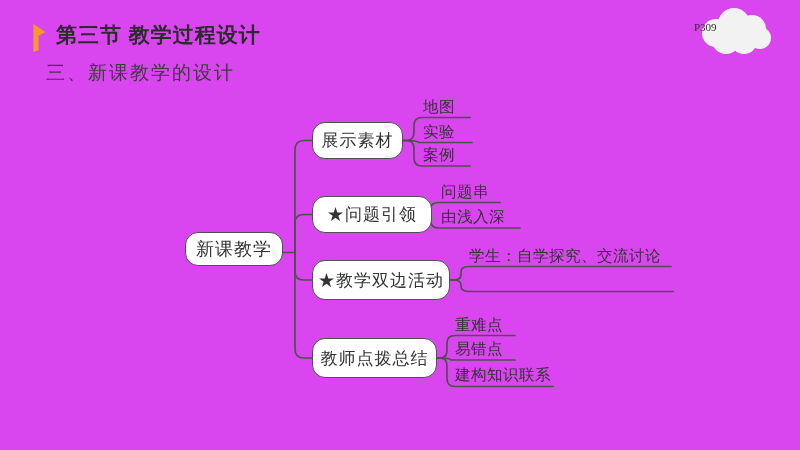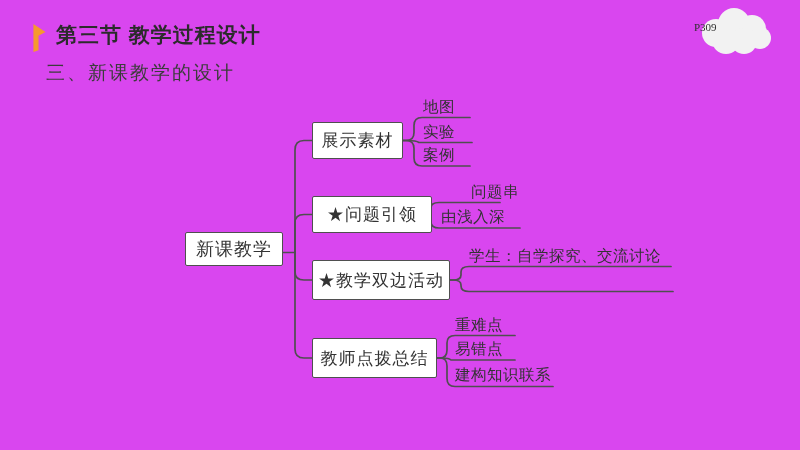--- a/index.html
+++ b/index.html
@@ -25,38 +25,38 @@
     position:absolute;left:0;top:15px;width:86px;text-align:left;
     font-family:Liberation Serif, serif;
     font-size:11px;color:#2e2e2e;
   }
 
   
   .diagram{position:absolute;left:0;top:0;width:800px;height:450px;}
   .connector-svg{position:absolute;left:0;top:0;}
   .node{
     position:absolute;box-sizing:border-box;
-    border:1.7px solid #4f4f4f;border-radius:2px;background:#fff;
+    border:1.7px solid #4f4f4f;border-radius:13px;background:#fff;
     display:flex;align-items:center;justify-content:center;
     font-size:17px;color:#333;white-space:nowrap;letter-spacing:1px;
   }
   .root-node{left:185px;top:232px;width:98px;height:34px;font-size:18px;}
   .b1{left:312px;top:122px;width:91px;height:37px;}
   .b2{left:312px;top:196px;width:120px;height:37px;}
   .b3{left:312px;top:260px;width:138px;height:40px;}
   .b4{left:312px;top:338px;width:125px;height:40px;align-items:center;}
 
   .leaf{
     position:absolute;height:18px;line-height:18px;
     font-size:15.5px;color:#333;white-space:nowrap;letter-spacing:0.5px;
   }
   .l11{left:423px;top:98px;}
   .l12{left:423px;top:123px;}
   .l13{left:423px;top:146px;}
-  .l21{left:441px;top:183px;margin-left:30px;}
+  .l21{left:441px;top:183px;}
   .l22{left:441px;top:208px;}
   .l31{left:469px;top:247px;}
   .l32{left:469px;top:272px;}
   .l41{left:455px;top:316px;}
   .l42{left:455px;top:340px;}
   .l43{left:455px;top:366px;}
 </style>
 </head>
 <body>
 

